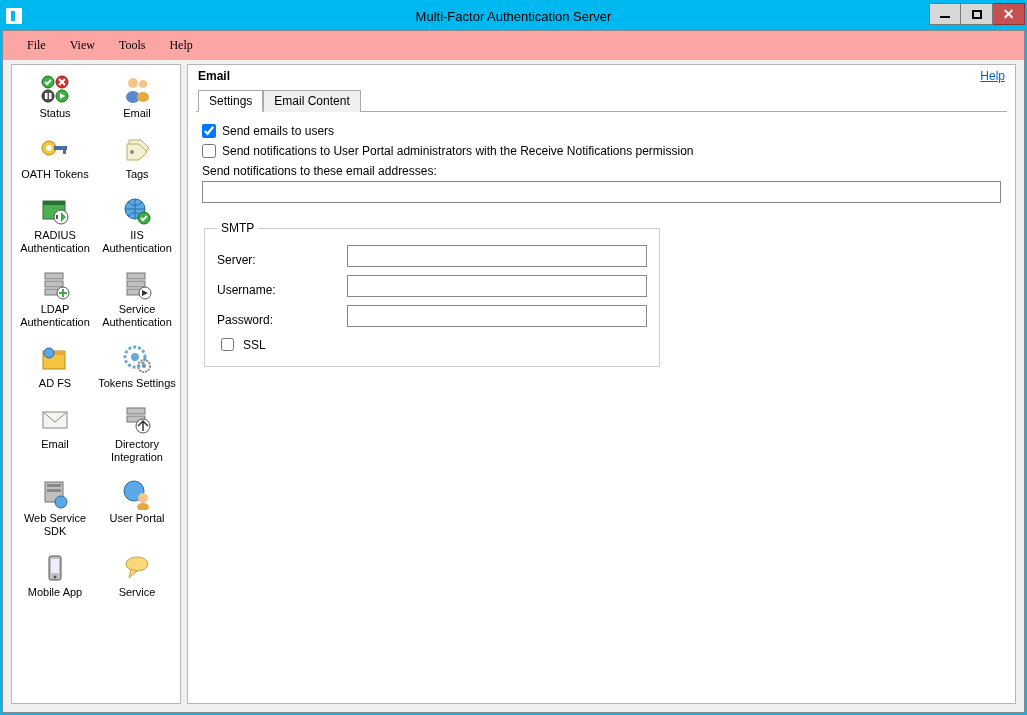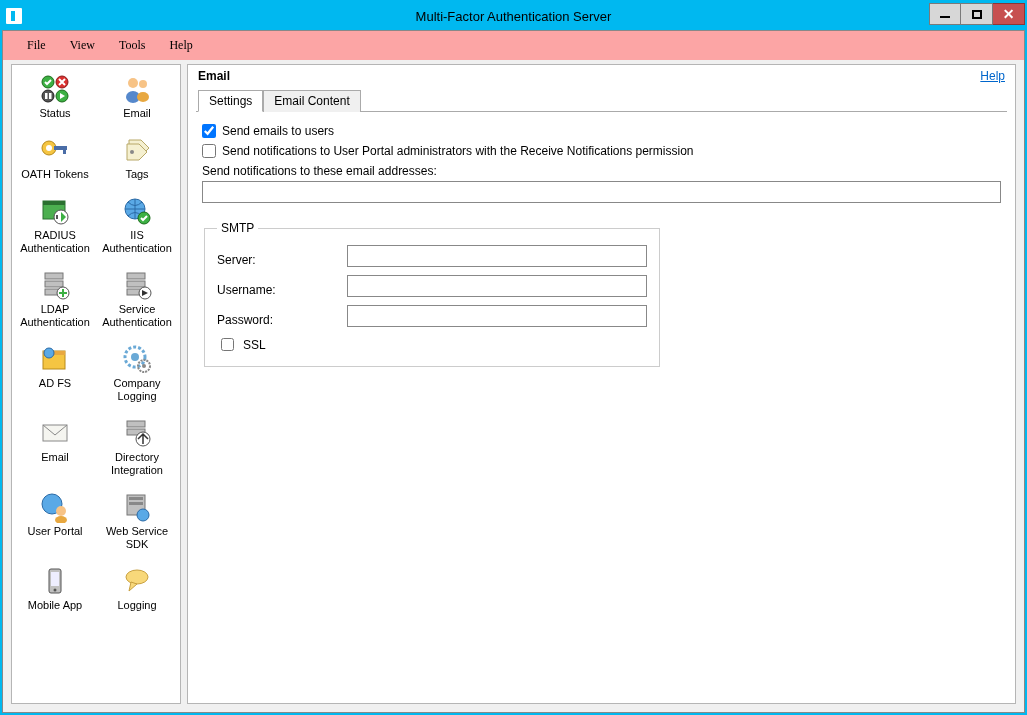--- a/index.html
+++ b/index.html
@@ -342,21 +342,21 @@
         </div>
         <div class="nav-item">
           <div class="nav-icon">
             <svg width="32" height="32" viewBox="0 0 32 32">
               <circle cx="14" cy="14" r="10" fill="none" stroke="#6aa9d6" stroke-width="3" stroke-dasharray="3,2"></circle>
                 <circle cx="14" cy="14" r="4" fill="#6aa9d6"></circle>
               <circle cx="23" cy="23" r="6" fill="none" stroke="#888" stroke-width="2" stroke-dasharray="2,1"></circle>
                 <circle cx="23" cy="23" r="2" fill="#888"></circle>
             </svg>
           </div>
-          <div class="nav-label">Company Logging</div>
+          <div class="nav-label">Tokens Settings</div>
         </div>
         <div class="nav-item">
           <div class="nav-icon">
             <svg width="32" height="32" viewBox="0 0 32 32">
               <rect x="4" y="8" width="24" height="16" fill="#f5f5f0" stroke="#888"></rect>
                 <polyline points="4,8 16,18 28,8" fill="none" stroke="#888"></polyline>
             </svg>
           </div>
           <div class="nav-label">Email</div>
         </div>
@@ -367,56 +367,56 @@
                 <rect x="6" y="12" width="18" height="6" fill="#c0c0c0" stroke="#777"></rect>
               <circle cx="22" cy="22" r="7" fill="#fff" stroke="#555"></circle>
                 <path d="M22 17 v10 M17 22 l5 -5 l5 5" stroke="#333" stroke-width="1.5" fill="none"></path>
             </svg>
           </div>
           <div class="nav-label">Directory Integration</div>
         </div>
         <div class="nav-item">
           <div class="nav-icon">
             <svg width="32" height="32" viewBox="0 0 32 32">
-              <circle cx="13" cy="13" r="10" fill="#5aa9e6" stroke="#2a6aa6"></circle>
-              <circle cx="22" cy="20" r="5" fill="#f7c386"></circle>
-                <ellipse cx="22" cy="29" rx="6" ry="4" fill="#e8a840"></ellipse>
-            </svg>
-          </div>
-          <div class="nav-label">User Portal</div>
-        </div>
-        <div class="nav-item">
-          <div class="nav-icon">
-            <svg width="32" height="32" viewBox="0 0 32 32">
               <rect x="6" y="4" width="18" height="20" fill="#c0c0c0" stroke="#777"></rect>
                 <rect x="8" y="6" width="14" height="3" fill="#888"></rect>
                 <rect x="8" y="11" width="14" height="3" fill="#888"></rect>
               <circle cx="22" cy="24" r="6" fill="#5aa9e6" stroke="#2a6aa6"></circle>
             </svg>
           </div>
           <div class="nav-label">Web Service SDK</div>
         </div>
         <div class="nav-item">
           <div class="nav-icon">
             <svg width="32" height="32" viewBox="0 0 32 32">
+              <circle cx="13" cy="13" r="10" fill="#5aa9e6" stroke="#2a6aa6"></circle>
+              <circle cx="22" cy="20" r="5" fill="#f7c386"></circle>
+                <ellipse cx="22" cy="29" rx="6" ry="4" fill="#e8a840"></ellipse>
+            </svg>
+          </div>
+          <div class="nav-label">User Portal</div>
+        </div>
+        <div class="nav-item">
+          <div class="nav-icon">
+            <svg width="32" height="32" viewBox="0 0 32 32">
               <rect x="10" y="4" width="12" height="24" rx="2" fill="#c0c0c0" stroke="#555"></rect>
                 <rect x="12" y="7" width="8" height="14" fill="#eef"></rect>
                 <circle cx="16" cy="25" r="1.5" fill="#555"></circle>
             </svg>
           </div>
           <div class="nav-label">Mobile App</div>
         </div>
         <div class="nav-item">
           <div class="nav-icon">
             <svg width="32" height="32" viewBox="0 0 32 32">
               <ellipse cx="16" cy="12" rx="11" ry="7" fill="#f8d87a" stroke="#c8a040"></ellipse>
                 <polygon points="10,17 8,26 16,19" fill="#f8d87a" stroke="#c8a040"></polygon>
             </svg>
           </div>
-          <div class="nav-label">Logging</div>
+          <div class="nav-label">Service</div>
         </div>
       </div>
 
       <div class="main">
         <div class="main-header">
           <span>Email</span>
           <span class="help-link">Help</span>
         </div>
         <div class="tabs">
           <div class="tab active">Settings</div>

